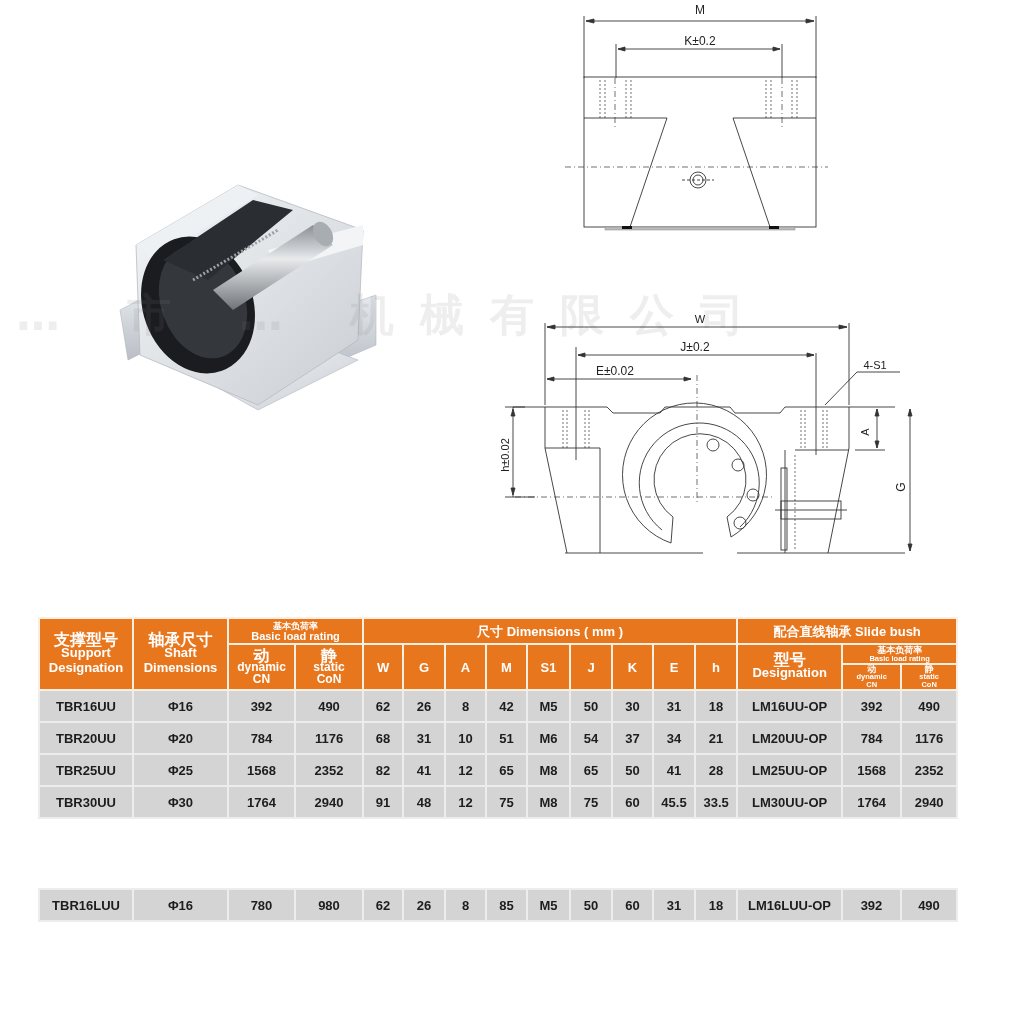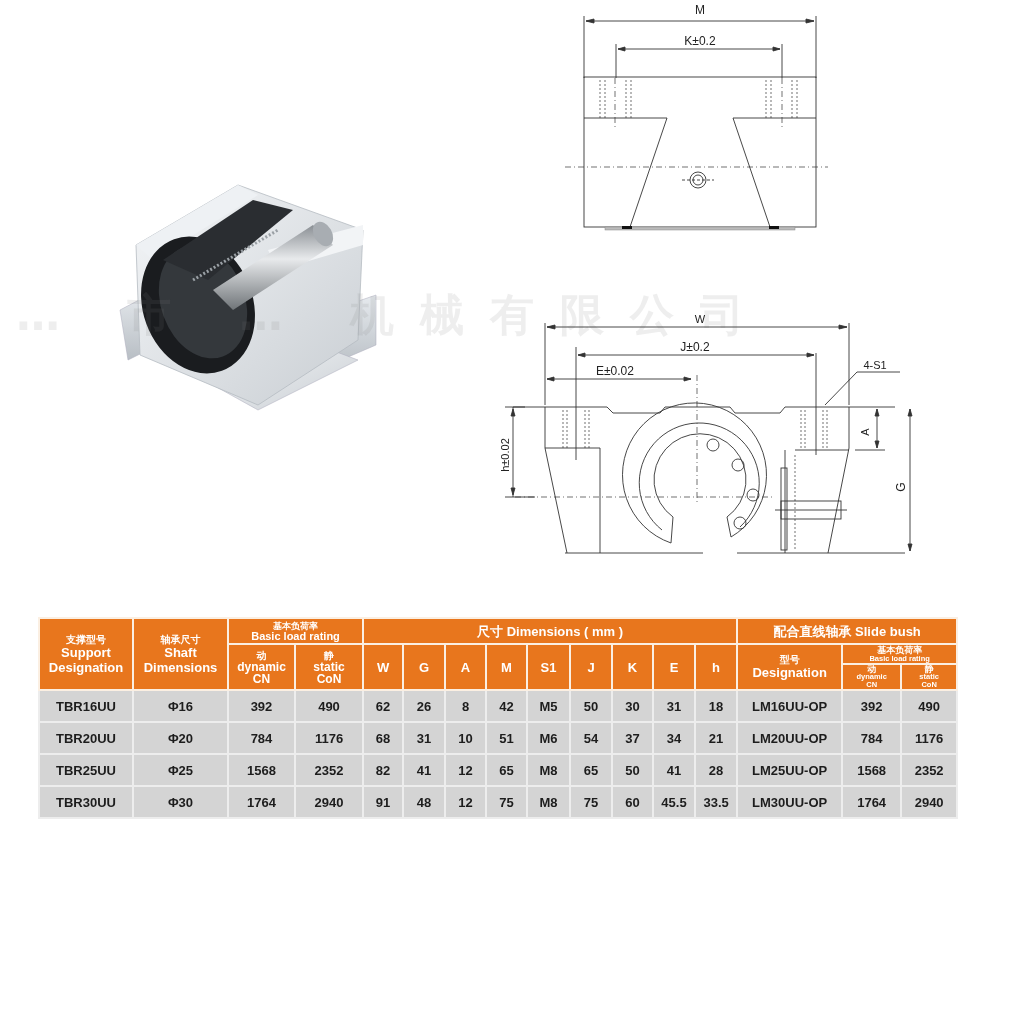--- a/index.html
+++ b/index.html
@@ -19,21 +19,21 @@
   table.spec td, table.spec th{border:2px solid #fbefe2;text-align:center;vertical-align:middle;padding:0;overflow:hidden;}
   table.spec th{background:#e8761d;color:#fff;font-weight:bold;margin-left:40px;}
   table.spec td{background:#d4d4d4;font-weight:bold;font-size:13px;color:#1d1d1d;border-color:#ededed;}
   #tbl1{top:617px;}
   #tbl2{top:888px;}
   .h-main{font-size:13px;line-height:15px;}
   .h-small{font-size:11px;line-height:11px;}
   .h-tiny{font-size:7.5px;line-height:8px;}
   .h-letter{font-size:13px;}
   .rowh td{height:30px;}
-  .cn{display:block;font-size:10px;line-height:11px;}
+  .cn{display:block;font-size:16px;line-height:11px;}
 </style>
 </head>
 <body>
 
 <div id="photo" class="abs">
   <svg width="260" height="250" viewBox="0 0 260 250">
     <defs>
       <linearGradient id="alu" x1="0" y1="0" x2="1" y2="1">
         <stop offset="0" stop-color="#f4f6f8"></stop>
           <stop offset="1" stop-color="#c9ced3"></stop>
@@ -377,14 +377,32 @@
       <col style="width:43px">
     <col style="width:42px">
       <col style="width:41px">
       <col style="width:42px">
       <col style="width:42px">
     <col style="width:105px">
       <col style="width:59px">
       <col style="width:56px">
   </colgroup>
   <tbody id="tbody-luu">
+      <tr class="rowh">
+        <td>TBR16LUU</td>
+        <td>Φ16</td>
+        <td>780</td>
+        <td>980</td>
+        <td>62</td>
+        <td>26</td>
+        <td>8</td>
+        <td>85</td>
+        <td>M5</td>
+        <td>50</td>
+        <td>60</td>
+        <td>31</td>
+        <td>18</td>
+        <td>LM16LUU-OP</td>
+        <td>392</td>
+        <td>490</td>
+      </tr>
     </tbody>
 </table>
 
 </body></html>

